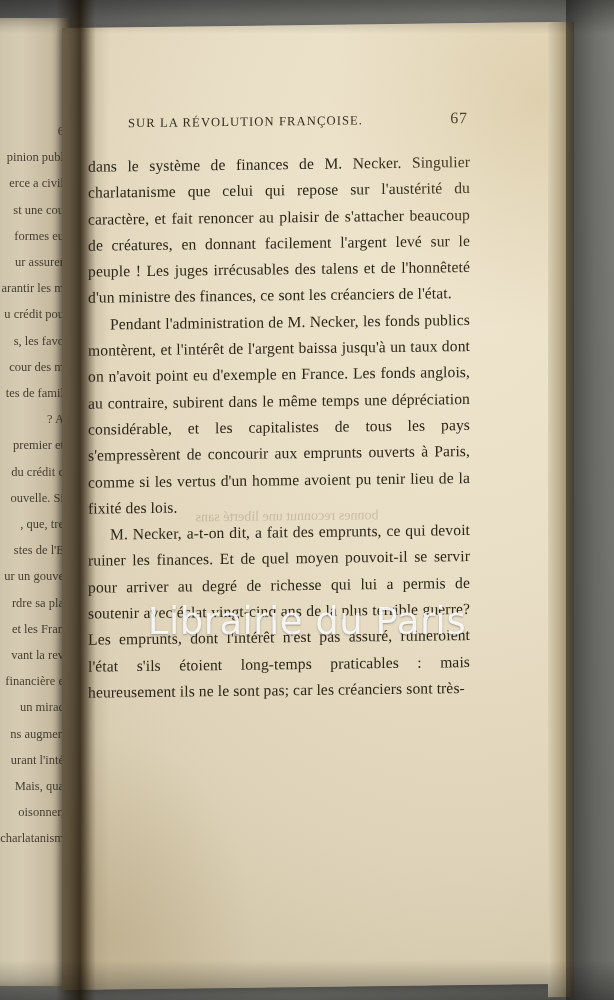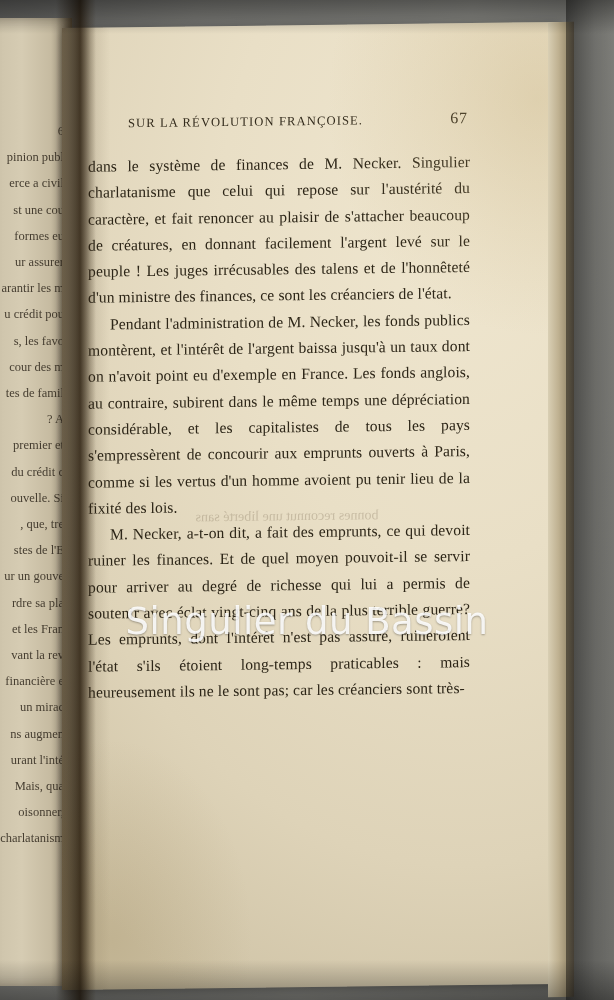--- a/index.html
+++ b/index.html
@@ -251,14 +251,14 @@
 
     <div class="showthrough">bonnes reconnut une liberté sans</div>
   </div>
 
   <div class="page-edge"></div>
   <div class="gutter"></div>
   <div class="book-shadow-right"></div>
   <div class="book-shadow-top"></div>
   <div class="book-shadow-bottom"></div>
 
-  <div class="watermark">Singulier du Bassin</div>
+  <div class="watermark">Librairie du Paris</div>
 </div>
 
 </body></html>

